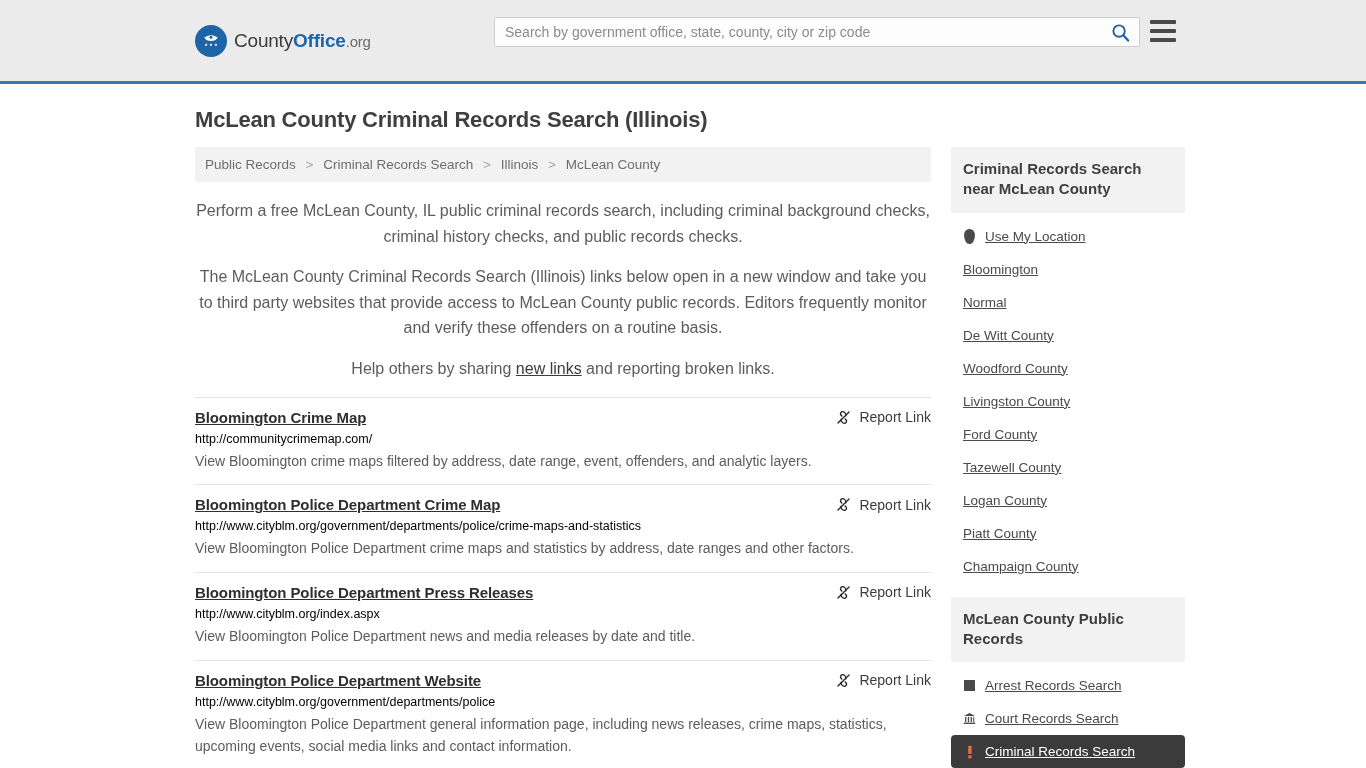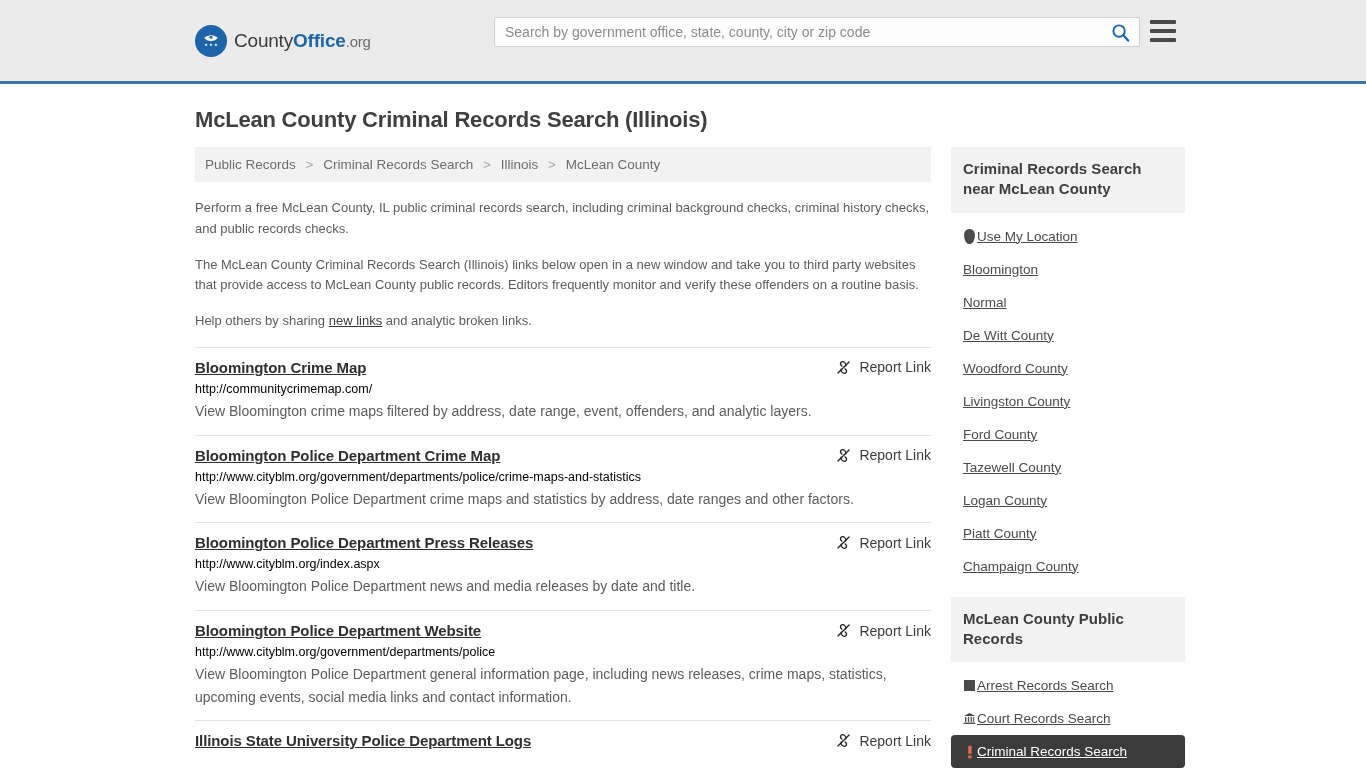--- a/index.html
+++ b/index.html
@@ -150,24 +150,25 @@
   .breadcrumb a {
     color: #6e6e6e;
     text-decoration: none;
   }
   .crumb-sep { color: #a5a5a5; margin: 0 6px; }
   .crumb-current { color: #6e6e6e; }
 
   
   .intro { padding-top: 16px; }
   .intro p {
-    font-size: 13px;
+    font-size: 16px;
     line-height: 1.6;
     color: #5c5c5c;
     margin-bottom: 15px;
+    text-align: center;
   }
   .intro a.newlinks {
     color: #3b3b3b;
     text-decoration: underline;
     font-weight: normal;
   }
 
   
   .results { margin-top: 7px; }
 
@@ -236,21 +237,21 @@
     font-weight: bold;
     color: #3f3f3f;
     line-height: 1.35;
   }
 
   .side-list { padding-top: 7px; }
 
   .side-item {
     display: flex;
     align-items: center;
-    gap: 1px;
+    gap: 9px;
     padding: 9px 12px 9px 12px;
     border-radius: 4px;
   }
   .side-item a, .side-item .side-label {
     color: #4a4a4a;
     font-size: 13.5px;
     text-decoration: underline;
     cursor: pointer;
   }
 
@@ -338,21 +339,21 @@
         <a>Criminal Records Search</a>
         <span class="crumb-sep">&gt;</span>
         <a>Illinois</a>
         <span class="crumb-sep">&gt;</span>
         <span class="crumb-current">McLean County</span>
       </nav>
 
       <div class="intro">
         <p>Perform a free McLean County, IL public criminal records search, including criminal background checks, criminal history checks, and public records checks.</p>
         <p>The McLean County Criminal Records Search (Illinois) links below open in a new window and take you to third party websites that provide access to McLean County public records. Editors frequently monitor and verify these offenders on a routine basis.</p>
-        <p><span>Help others by sharing </span><a class="newlinks">new links</a><span> and analytic broken links.</span></p>
+        <p><span>Help others by sharing </span><a class="newlinks">new links</a><span> and reporting broken links.</span></p>
       </div>
 
       <div class="results">
 
         <div class="result">
           <div class="result-head">
             <a class="result-title">Bloomington Crime Map</a>
             <button class="report-link">
               <svg width="17" height="17" viewBox="0 0 20 20" aria-hidden="true">
                 <path d="M8.2 8.4c-1.6-1.3-2.2-3.1-1.2-4.4 1-1.3 3-1.1 4.5.3 1.2 1.1 1.7 2.6 1.2 3.8" fill="none" stroke="#222" stroke-width="1.5" stroke-linecap="round"></path>

